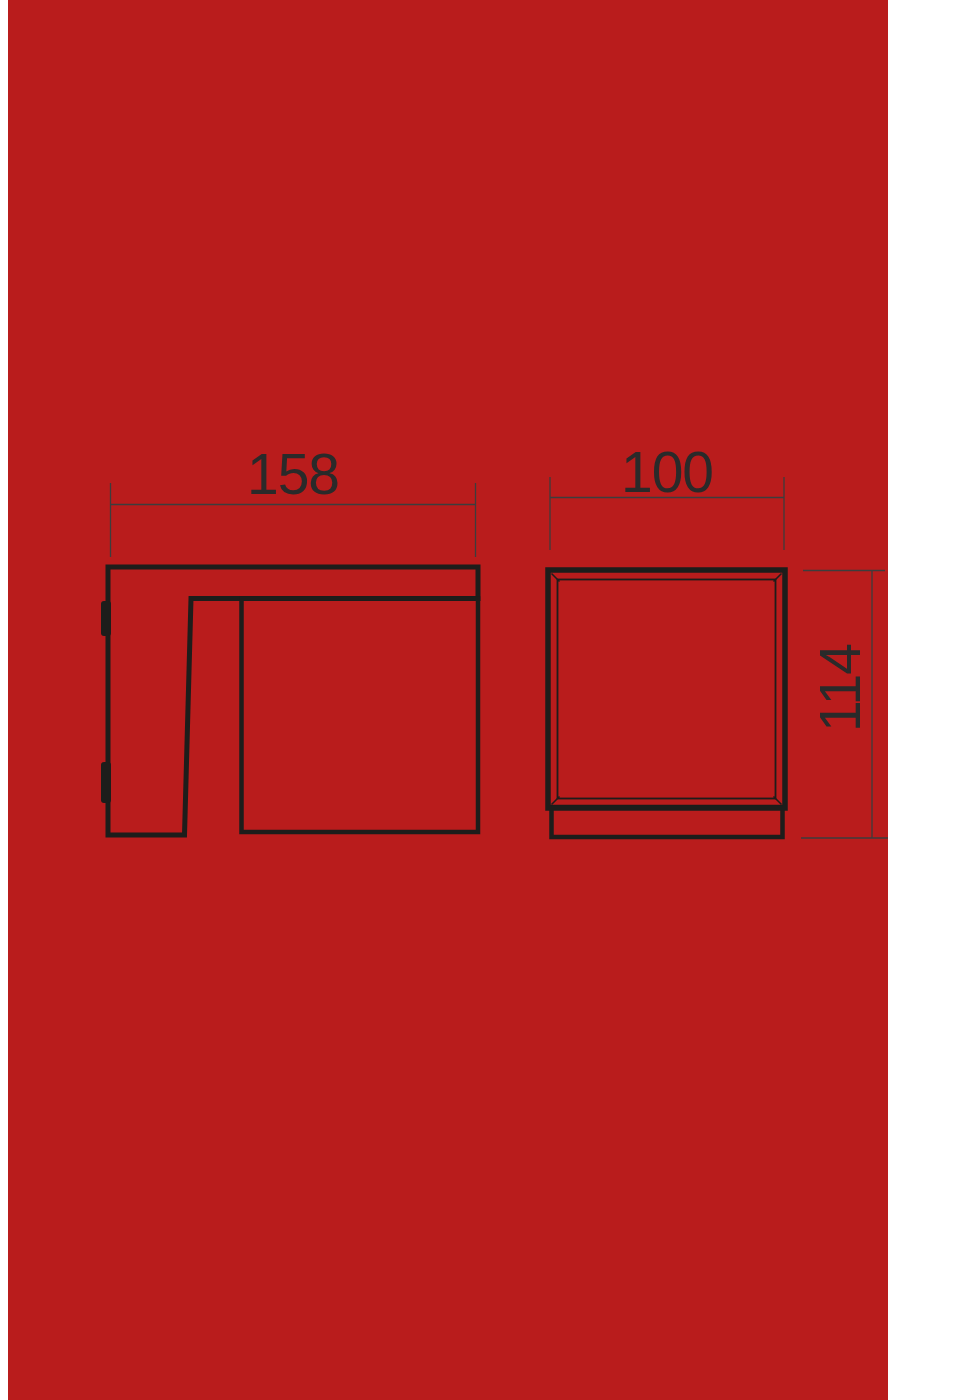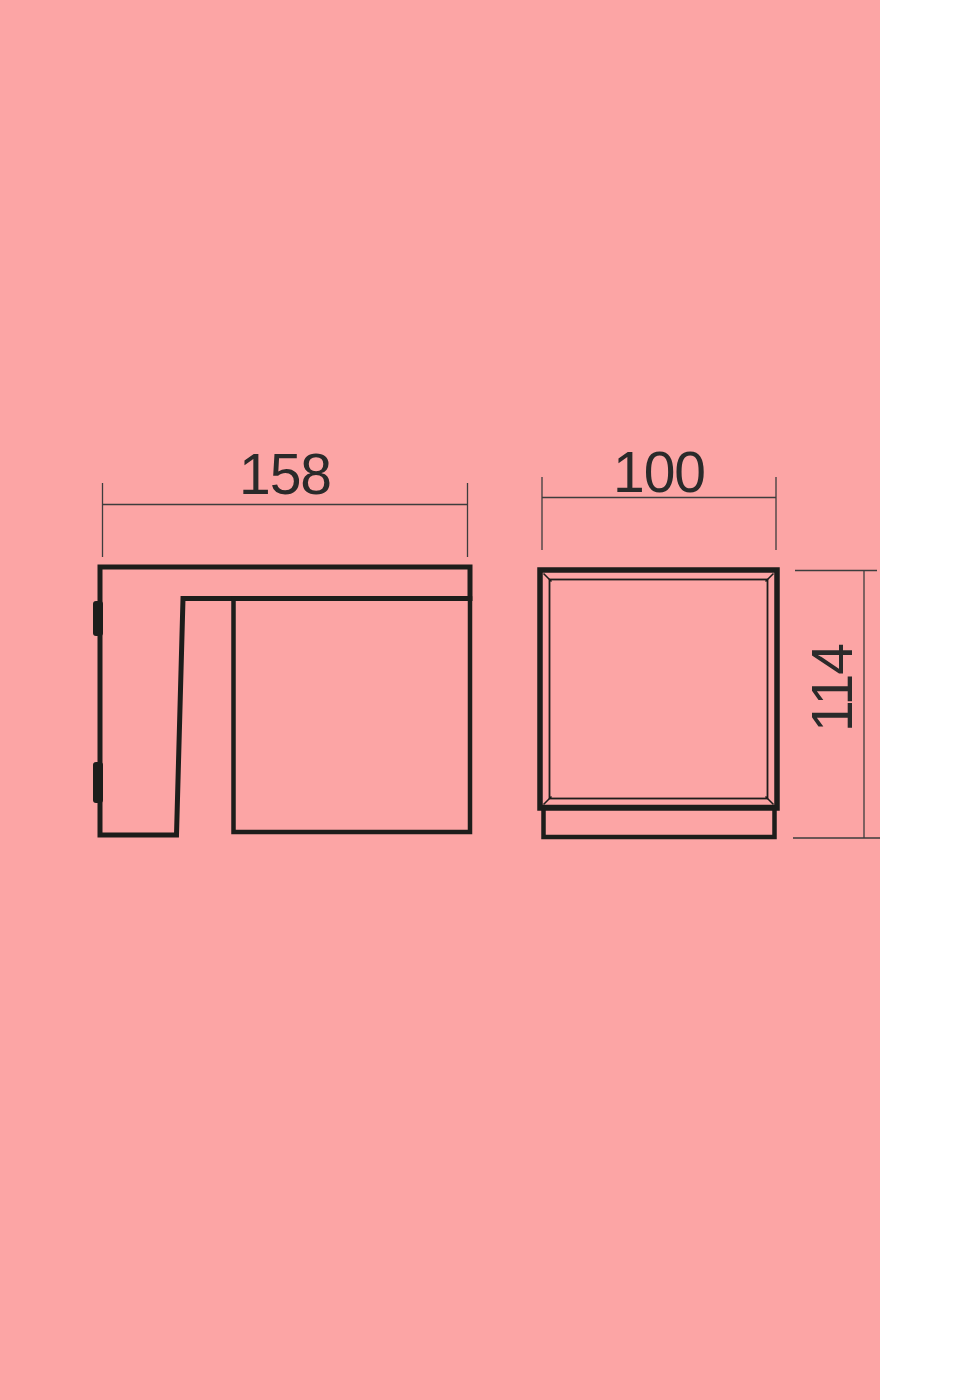--- a/index.html
+++ b/index.html
@@ -4,22 +4,23 @@
 <style>
   html, body {
     margin: 0;
     padding: 0;
     background: #ffffff;
   }
   .page {
     position: relative;
     width: 880px;
     height: 1400px;
-    background: #fca5a5;
+    background: #b91c1c;
     overflow: hidden;
+    margin-left: 8px;
   }
   svg {
     display: block;
   }
   .dim-text {
     font-family: "Liberation Sans", "DejaVu Sans", sans-serif;
     font-size: 57px;
     letter-spacing: -1px;
     stroke: none;
   }

